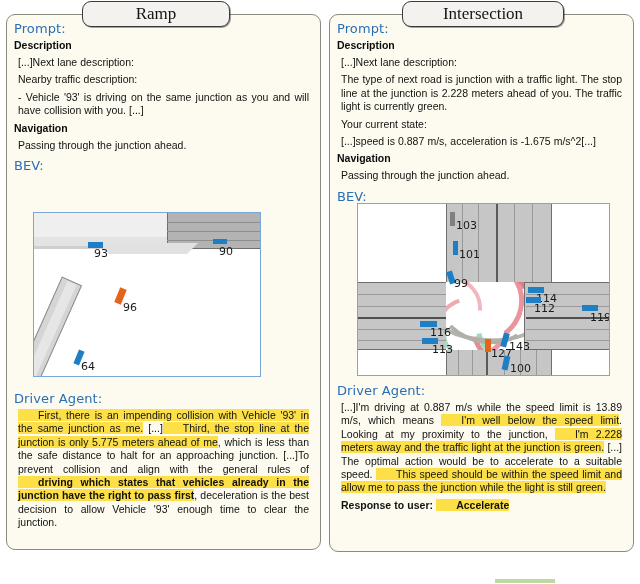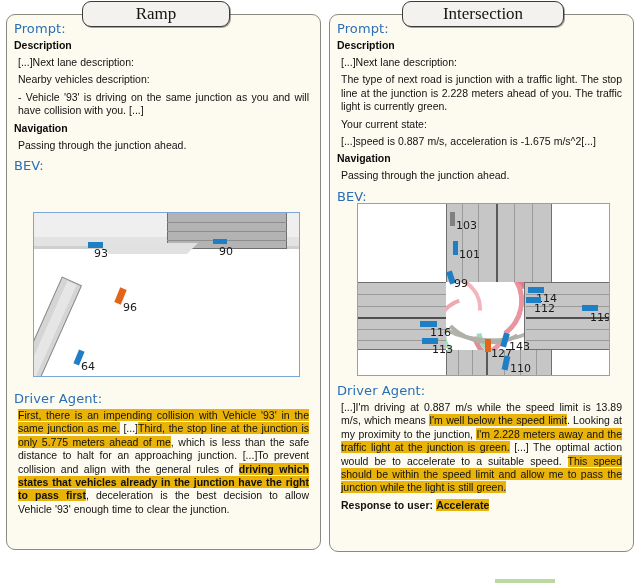--- a/index.html
+++ b/index.html
@@ -64,32 +64,32 @@
     font-size:10.5px;
     color:#111;
     line-height:13.4px;
     text-align:justify;
     margin:4px;
     word-spacing:.2px;
   }
   .para.nj{text-align:left;}
 
   
-  .hl{background:#eab308;}
+  .hl{background:#fde047;padding-left:20px;}
   .b{font-weight:bold;}
 
   
   .bev{
     position:absolute;
     border:1px solid #7ba7d7;
     background:#ffffff;
     box-sizing:border-box;
     overflow:hidden;
   }
-  #bev-left  {left:33px; top:212px; width:267px; height:165px;}
+  #bev-left  {left:33px; top:212px; width:228px; height:165px;}
   #bev-right {left:357px;top:203px; width:253px; height:173px;}
 
   
   .hwy-band{position:absolute;left:0;width:100%;}
   .lane-light{background:#efefef;border-bottom:1px solid #dadada;}
   .ramp-seg{
     position:absolute;
     background:#d9d9d9;
     border:1px solid #8d8d8d;
     box-sizing:border-box;
@@ -122,21 +122,21 @@
 
   <div class="tab" id="tab-ramp">Ramp</div>
   <div class="tab" id="tab-intersection">Intersection</div>
 
   <div class="panel" id="panel-left">
 
     <div class="pad" style="top:4px;">
       <div class="h-blue">Prompt:</div>
       <div class="h-bold" style="margin-top:1px;">Description</div>
       <div class="para nj">[...]Next lane description:</div>
-      <div class="para nj">Nearby vehicles description:</div>
+      <div class="para nj">Nearby traffic description:</div>
       <div class="para">- Vehicle '93' is driving on the same junction as you and will have collision with you. [...]</div>
       <div class="h-bold">Navigation</div>
       <div class="para nj">Passing through the junction ahead.</div>
       <div class="h-blue" style="margin-top:2px;">BEV:</div>
     </div>
 
     <div class="pad" style="top:374px;">
       <div class="h-blue">Driver Agent:</div>
       <div class="para" style="margin-top:1px;">
         <span class="hl">First, there is an impending collision with Vehicle '93' in the same junction as me.</span><span> [...]</span><span class="hl">Third, the stop line at the junction is only 5.775 meters ahead of me</span><span>, which is less than the safe distance to halt for an approaching junction. [...]To prevent collision and align with the general rules of </span><span class="hl b">driving which states that vehicles already in the junction have the right to pass first</span><span>, deceleration is the best decision to allow Vehicle '93' enough time to clear the junction.</span>
@@ -276,18 +276,18 @@
     <div class="veh" style="left:64px;top:134px;width:16px;height:6px;"></div>
     <div class="vlabel" style="left:74px;top:140px;">113</div>
 
     <div class="veh" style="left:144px;top:129px;width:6px;height:14px;transform:rotate(16deg);"></div>
     <div class="vlabel" style="left:151px;top:137px;">143</div>
 
     <div class="veh ego" style="left:127px;top:135px;width:6px;height:13px;"></div>
     <div class="vlabel" style="left:133px;top:144px;">127</div>
 
     <div class="veh" style="left:145px;top:152px;width:6px;height:14px;transform:rotate(12deg);"></div>
-    <div class="vlabel" style="left:152px;top:159px;">110</div>
+    <div class="vlabel" style="left:152px;top:159px;">100</div>
   </div>
 
   <div class="bottomstub" style="left:495px;top:579px;width:60px;"></div>
 
 </div>
 
 </body></html>

